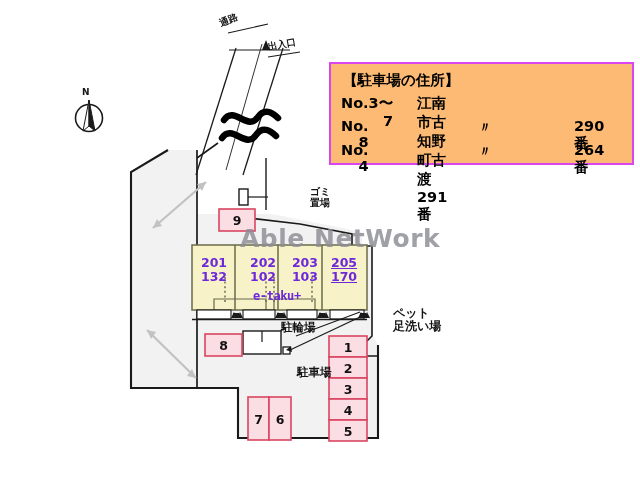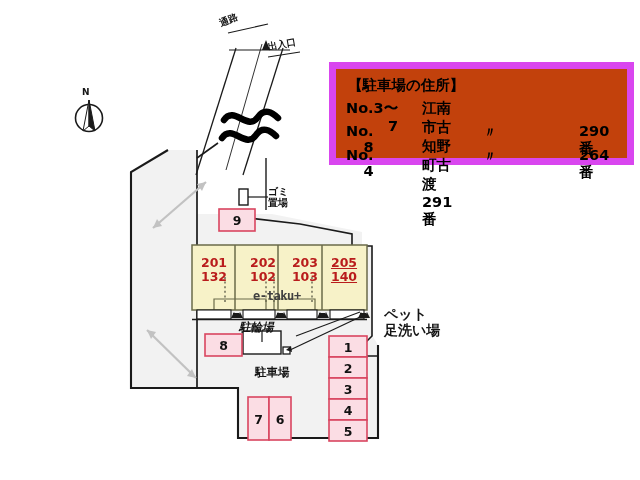--- a/index.html
+++ b/index.html
@@ -30,22 +30,22 @@
     line-height: 1;
   }
 
   
   #address-box {
     position: absolute;
     left: 329px;
     top: 62px;
     width: 305px;
     height: 103px;
-    border: 7px solid #d946ef;
-    background: #c2410c;
+    border: 2px solid #d946ef;
+    background: #fdba74;
     box-sizing: border-box;
   }
   #address-title {
     position: absolute;
     left: 12px;
     top: 7px;
     font-size: 14.5px;
     font-weight: bold;
     letter-spacing: 0px;
   }
@@ -77,21 +77,21 @@
     opacity: 0.82;
     letter-spacing: 0.5px;
     font-family: "DejaVu Sans", "Liberation Sans", sans-serif;
   }
 
   
   .unit-label {
     position: absolute;
     font-size: 12.5px;
     font-weight: bold;
-    color: #b91c1c;
+    color: #6d28d9;
     text-align: center;
     line-height: 1.12;
   }
   .unit-label span { display: block; }
 
   
   .stall-num {
     position: absolute;
     font-size: 12.5px;
     font-weight: bold;
@@ -99,20 +99,21 @@
     text-align: center;
   }
 
   
   .anno {
     position: absolute;
     font-size: 10.5px;
     font-weight: bold;
     color: #141414;
     line-height: 1.12;
+    padding-left: 42px;
   }
   .anno-2line span { display: block; }
 
   #label-road {
     position: absolute;
     left: 218px;
     top: 19px;
     font-size: 9.5px;
     font-weight: bold;
     transform: rotate(-22deg);
@@ -133,39 +134,38 @@
     left: 268px;
     top: 186px;
     font-size: 10px;
   }
   #label-etaku {
     position: absolute;
     left: 253px;
     top: 290px;
     font-size: 12px;
     font-weight: bold;
-    color: #404040;
+    color: #6d28d9;
     font-family: "DejaVu Sans Mono", "Liberation Mono", monospace;
     letter-spacing: -0.4px;
   }
   #label-bicycle {
     left: 239px;
     top: 321px;
     font-size: 11.5px;
-    font-style: italic;
   }
   #label-parking {
     left: 255px;
     top: 366px;
     font-size: 11.5px;
   }
   #label-pet {
-    left: 384px;
+    left: 351px;
     top: 307px;
-    font-size: 14px;
+    font-size: 12px;
   }
   #compass-n {
     position: absolute;
     left: 82px;
     top: 88px;
     font-size: 9px;
     font-weight: bold;
     color: #141414;
   }
 </style>
@@ -292,36 +292,37 @@
   <div class="txt" id="label-road">通路</div>
   <div class="txt" id="label-entrance">出入口</div>
 
   <div class="txt" id="compass-n">N</div>
 
   <div class="txt anno anno-2line" id="label-gomi">
     <span>ゴミ</span>
     <span>置場</span>
   </div>
 
+  <div class="txt" id="watermark">Able NetWork</div>
 
   <div class="unit-label" style="left:196px; top:256px; width:36px;">
     <span>201</span>
     <span>132</span>
   </div>
   <div class="unit-label" style="left:245px; top:256px; width:36px;">
     <span>202</span>
     <span>102</span>
   </div>
   <div class="unit-label" style="left:282px; top:256px; width:36px;text-align:right;">
     <span>203</span>
     <span>103</span>
   </div>
   <div class="unit-label" style="left:326px; top:256px; width:36px;text-decoration:underline;">
     <span>205</span>
-    <span>140</span>
+    <span>170</span>
   </div>
 
   <div class="txt" id="label-etaku">e-taku+</div>
 
   <div class="stall-num" style="left:219px; top:213px; width:36px;">9</div>
   <div class="stall-num" style="left:205px; top:338px; width:37px;">8</div>
   <div class="stall-num" style="left:329px; top:340px; width:38px;">1</div>
   <div class="stall-num" style="left:329px; top:361px; width:38px;">2</div>
   <div class="stall-num" style="left:329px; top:382px; width:38px;">3</div>
   <div class="stall-num" style="left:329px; top:403px; width:38px;">4</div>

